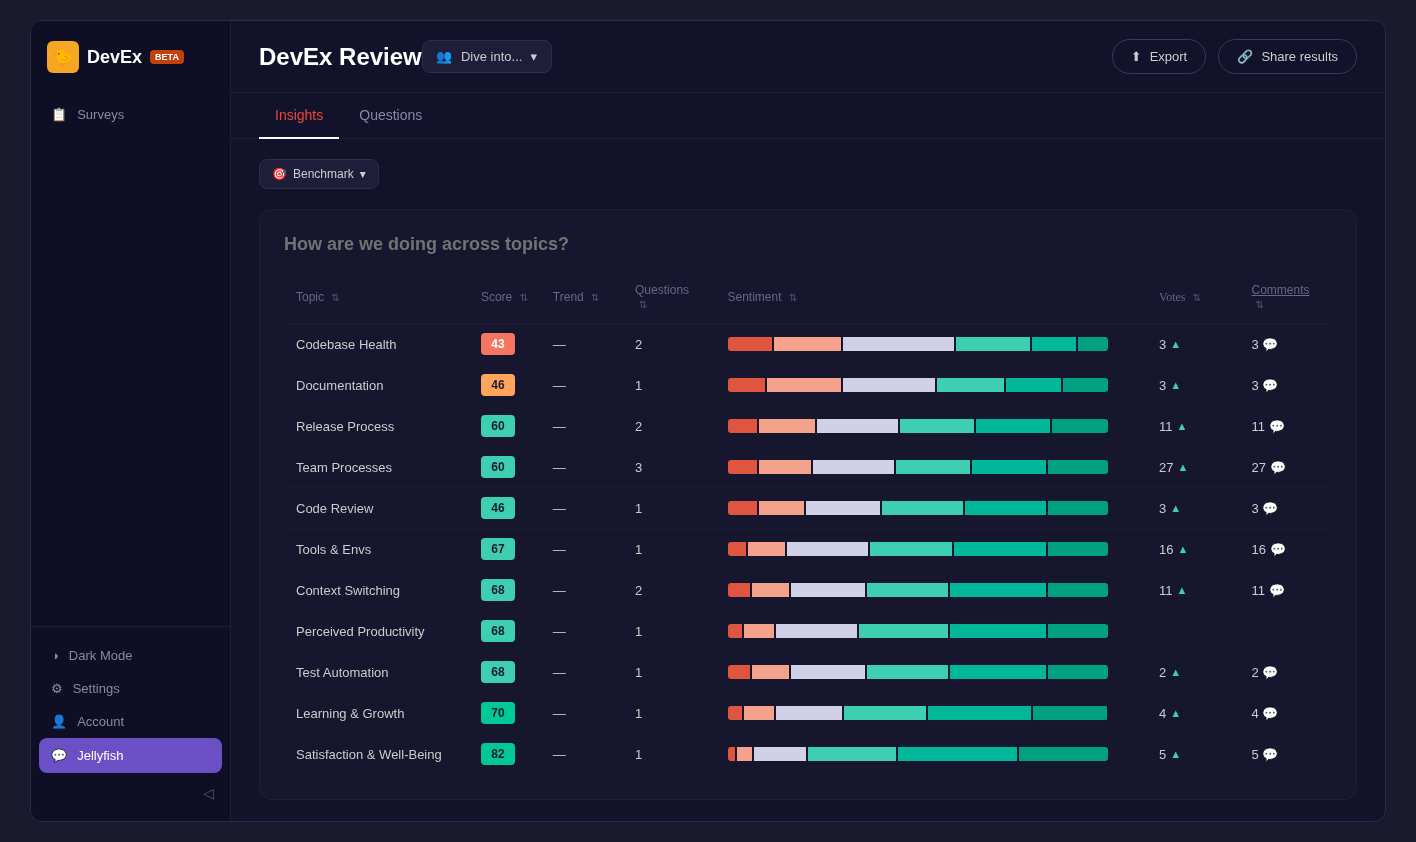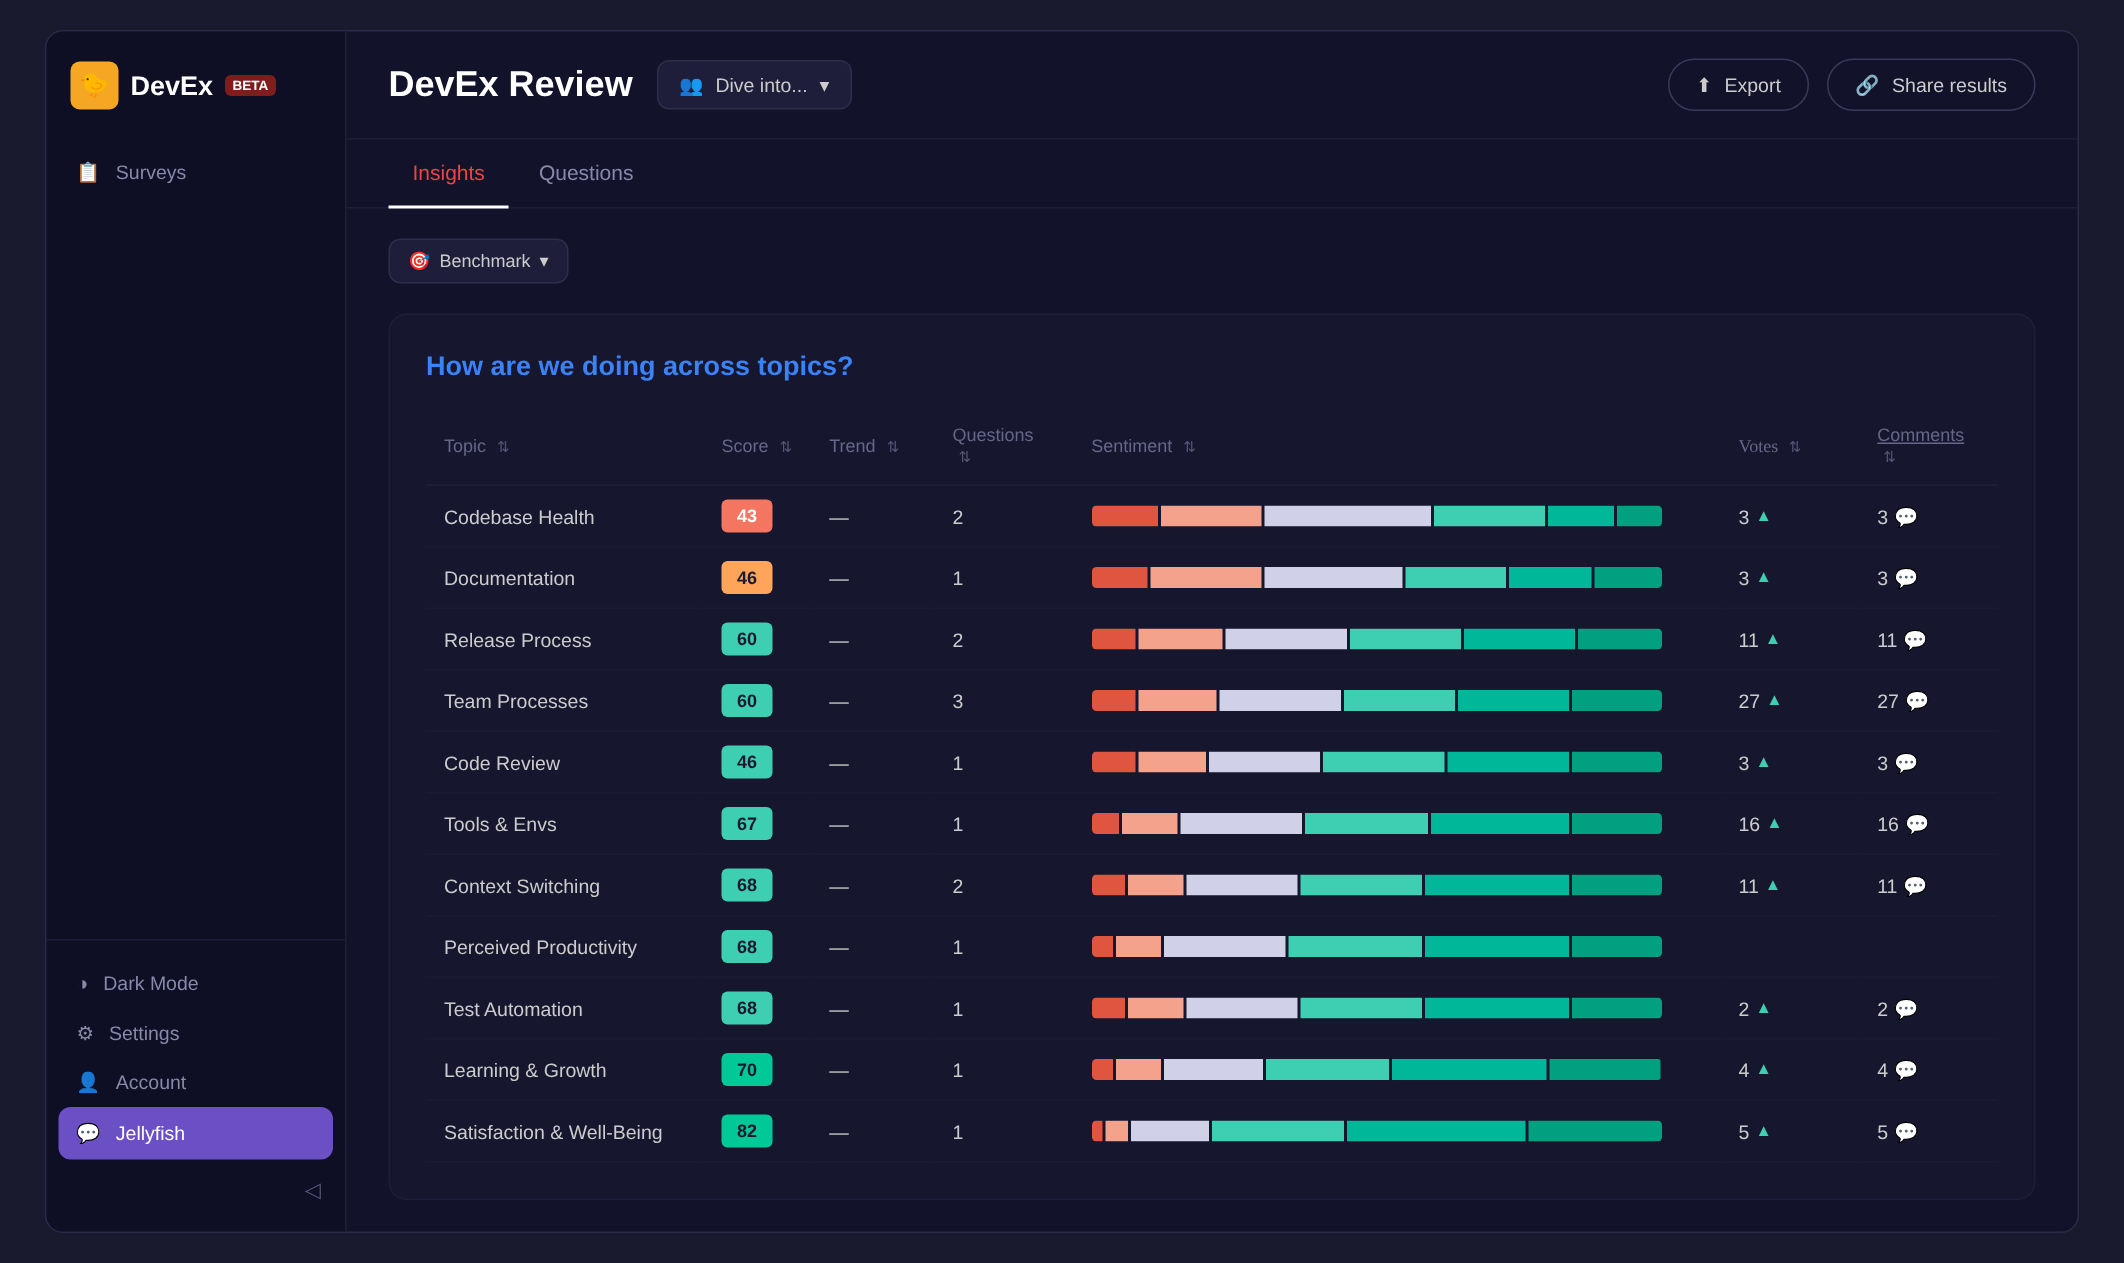--- a/index.html
+++ b/index.html
@@ -47,21 +47,21 @@
       align-items: center;
       justify-content: center;
       font-size: 16px;
     }
     .logo-text {
       font-size: 18px;
       font-weight: 700;
       color: #fff;
     }
     .beta-badge {
-      background: #7f1d1d;
+      background: #c2410c;
       color: #fff;
       font-size: 9px;
       padding: 2px 5px;
       border-radius: 4px;
       font-weight: 600;
     }
     .sidebar-nav {
       flex: 1;
       padding: 0 8px;
     }
@@ -114,21 +114,20 @@
     .top-bar {
       display: flex;
       align-items: center;
       justify-content: space-between;
       padding: 18px 28px;
       border-bottom: 1px solid #1e1e3a;
     }
     .title-section {
       display: flex;
       align-items: center;
-      gap: 16px;
     }
     .page-title {
       font-size: 24px;
       font-weight: 700;
       color: #fff;
     }
     .dive-into-btn {
       display: flex;
       align-items: center;
       gap: 8px;
@@ -203,21 +202,21 @@
     
     .table-card {
       background: #16162e;
       border-radius: 12px;
       padding: 24px;
       border: 1px solid #1e1e3a;
     }
     .card-title {
       font-size: 18px;
       font-weight: 600;
-      color: #3b82f6;
+      color: #737373;
       margin-bottom: 20px;
     }
     .data-table {
       width: 100%;
       border-collapse: collapse;
     }
     .data-table th {
       text-align: left;
       font-size: 12px;
       color: #666688;

